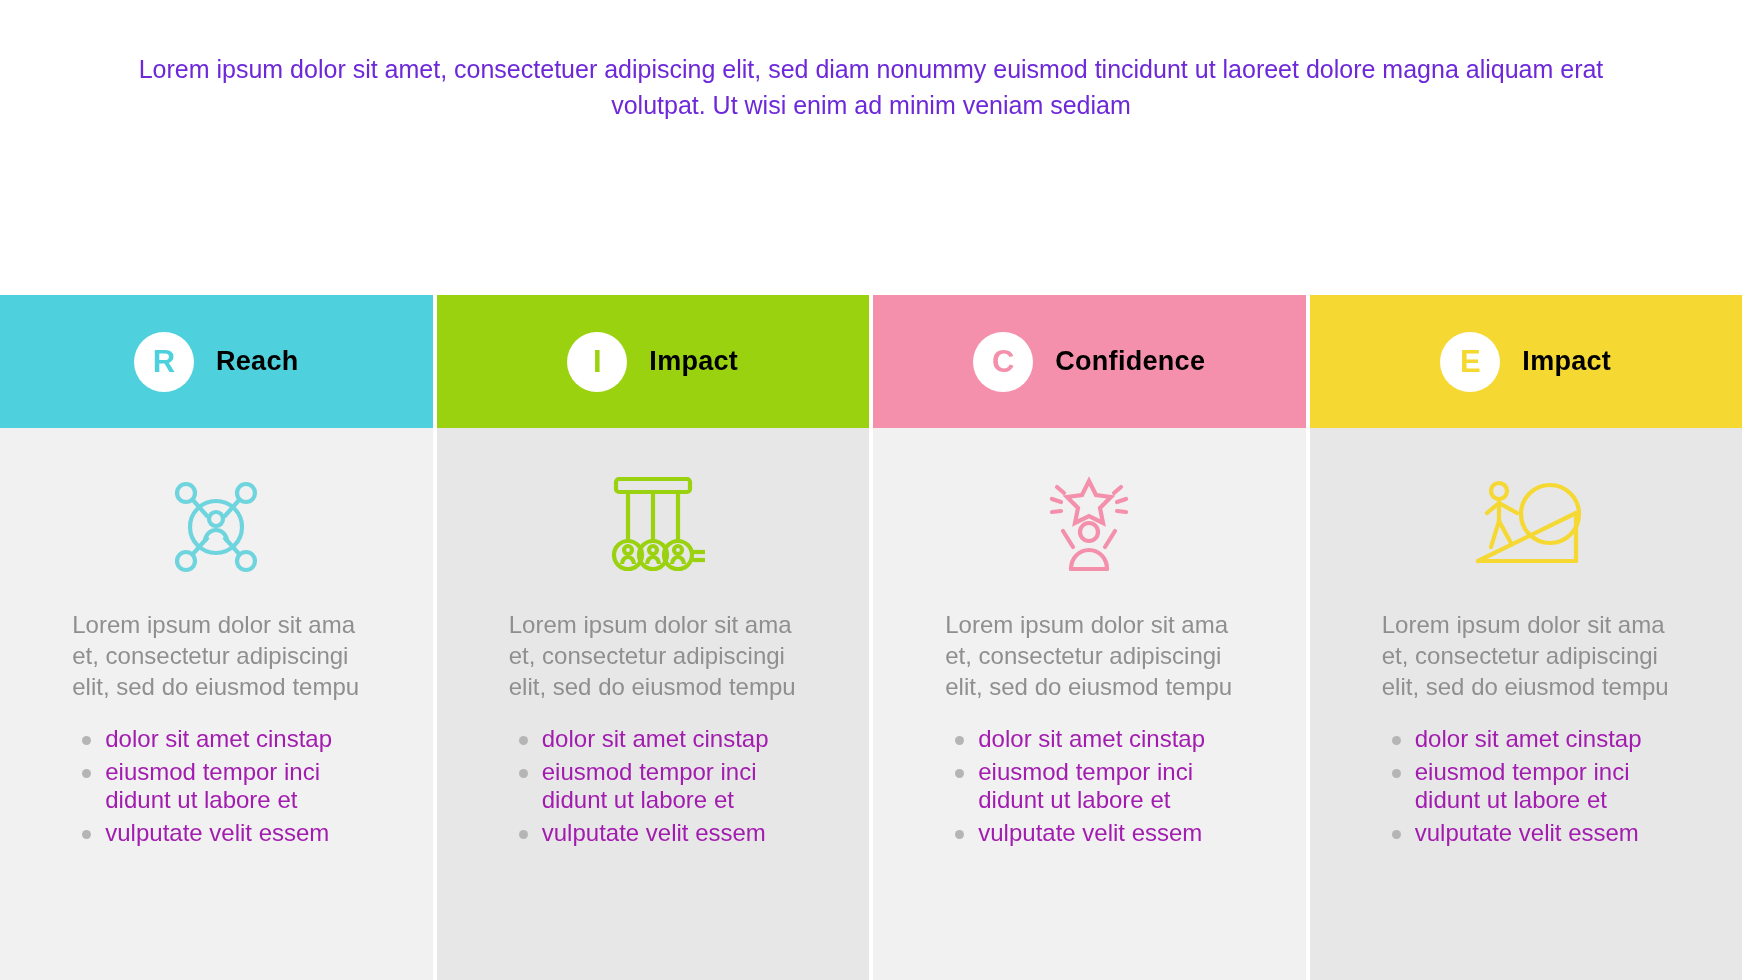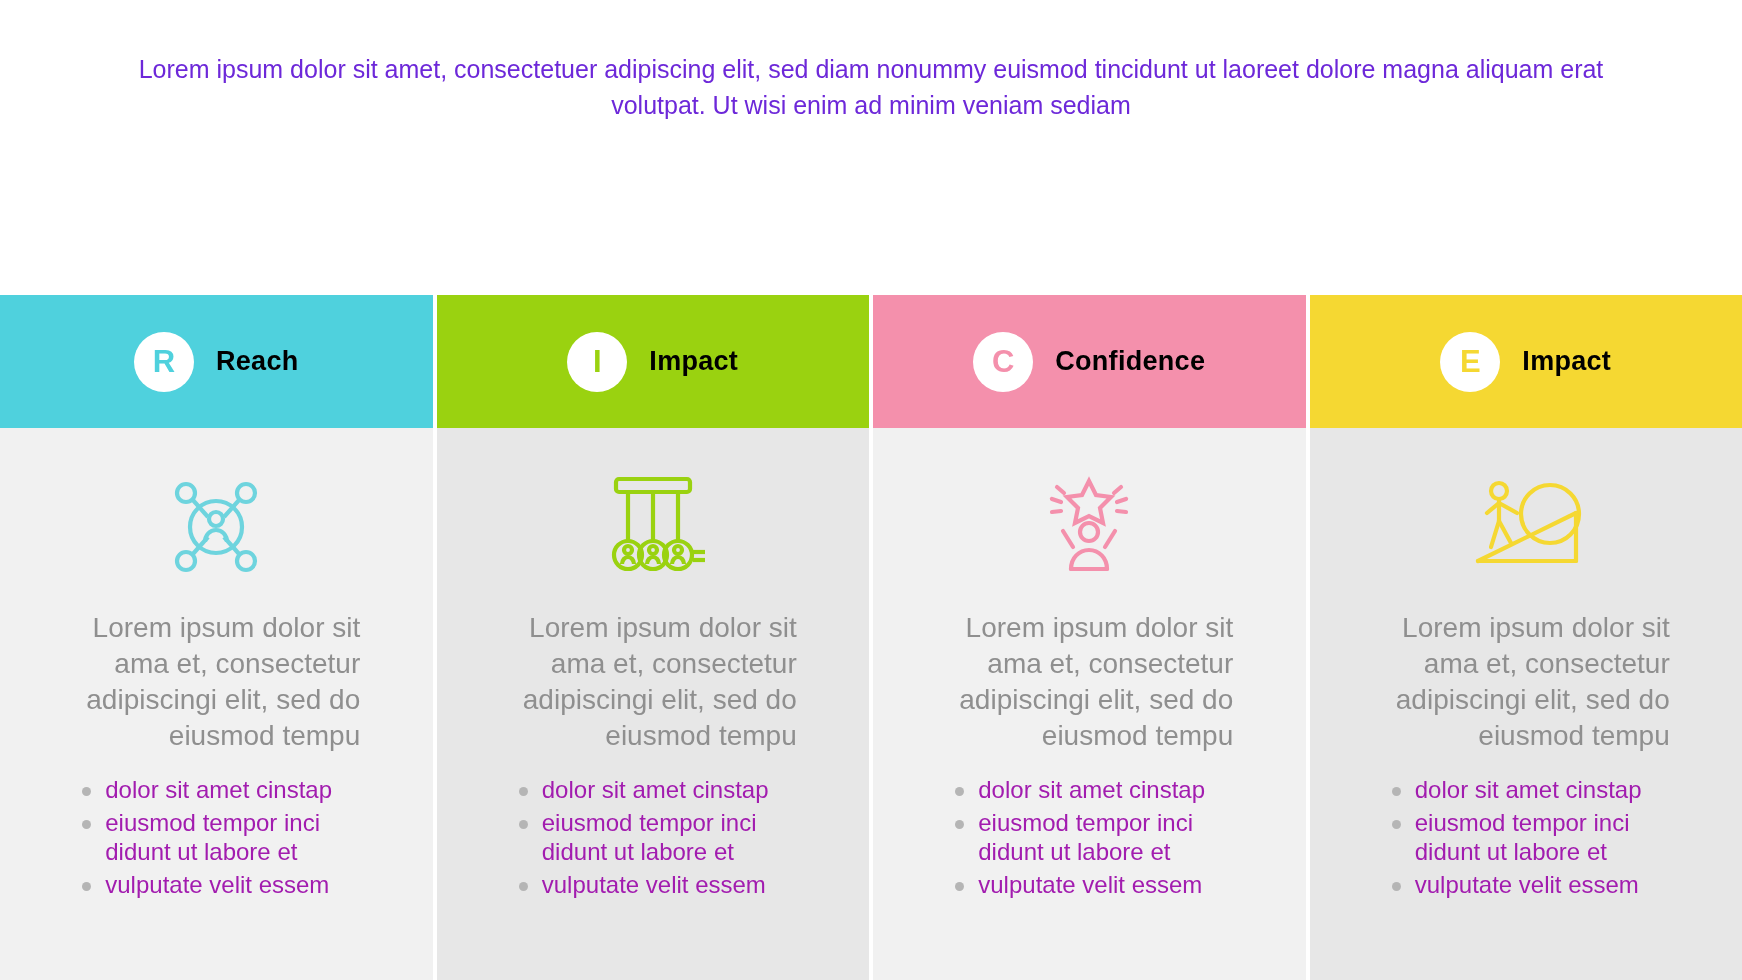--- a/index.html
+++ b/index.html
@@ -94,24 +94,24 @@
   }
   .icon-wrap {
     height: 118px;
     display: flex;
     align-items: center;
     justify-content: center;
   }
   .col-desc {
     margin-top: 26px;
     width: 288px;
-    font-size: 28px;
+    font-size: 24px;
     line-height: 1.29;
     color: #8f8f8f;
-    text-align: right;
+    text-align: left;
   }
   .bullets {
     margin-top: 22px;
     width: 288px;
     list-style: none;
   }
   .bullets li {
     position: relative;
     padding-left: 33px;
     font-size: 24px;

